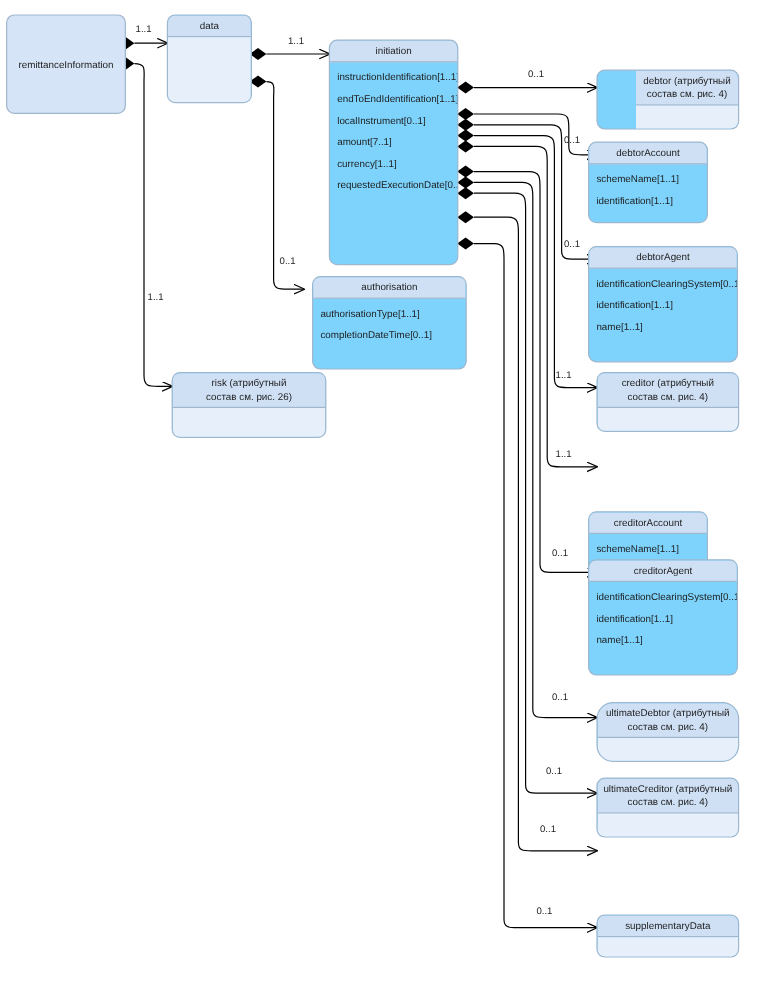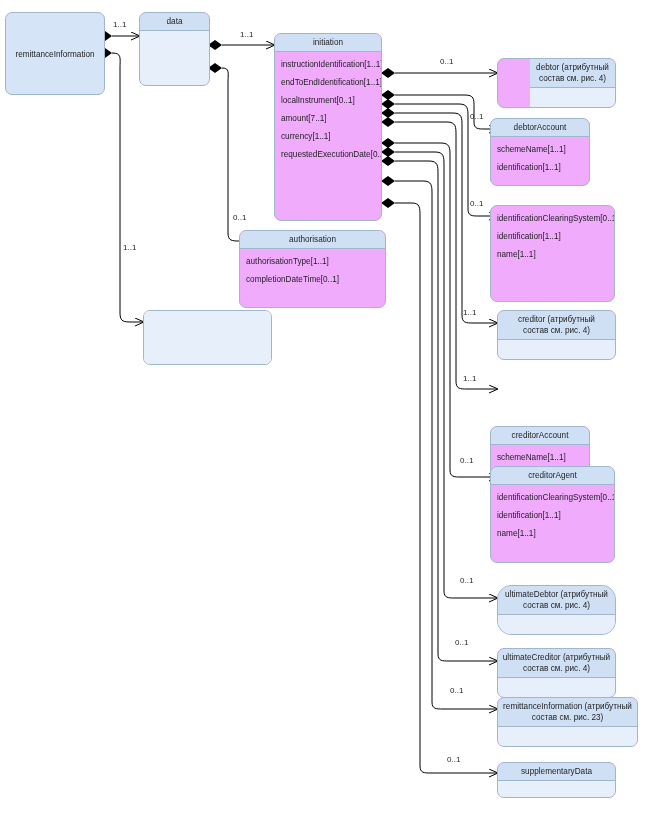--- a/index.html
+++ b/index.html
@@ -25,21 +25,21 @@
     left: 0; top: 0;
     width: 647px;
     height: 824px;
     pointer-events: none;
   }
   .node {
     position: absolute;
     box-sizing: border-box;
     border: 1px solid #9fb6cd;
     border-radius: 7px;
-    background: #f0abfc;
+    background: #7dd3fc;
     overflow: hidden;
   }
   .node.plain {
     background: #d6e4f7;
   }
   .node-title {
     box-sizing: border-box;
     background: #cfe0f5;
     border-bottom: 1px solid #9fb6cd;
     text-align: center;
@@ -178,47 +178,50 @@
     <div class="node-body">
       <div class="attr">instructionIdentification[1..1]</div>
       <div class="attr">endToEndIdentification[1..1]</div>
       <div class="attr">localInstrument[0..1]</div>
       <div class="attr">amount[7..1]</div>
       <div class="attr">currency[1..1]</div>
       <div class="attr">requestedExecutionDate[0..1]</div>
     </div>
   </div>
 
-  <div class="node" style="left:239px; top:230px; width:147px; height:78px;">
+  <div class="node" style="left:260px; top:230px; width:129px; height:78px;">
     <div class="node-title">authorisation</div>
     <div class="node-body">
       <div class="attr">authorisationType[1..1]</div>
       <div class="attr">completionDateTime[0..1]</div>
     </div>
   </div>
 
   <div class="node" style="left:143px; top:310px; width:129px; height:55px;">
+    <div class="node-title">risk (атрибутный
+состав см. рис. 26)</div>
     <div class="node-empty-body"></div>
   </div>
 
   <div class="node" style="left:497px; top:58px; width:119px; height:50px;padding-left:32px;">
     <div class="node-title">debtor (атрибутный
 состав см. рис. 4)</div>
     <div class="node-empty-body"></div>
   </div>
 
   <div class="node" style="left:490px; top:118px; width:100px; height:68px;">
     <div class="node-title">debtorAccount</div>
     <div class="node-body">
       <div class="attr">schemeName[1..1]</div>
       <div class="attr">identification[1..1]</div>
     </div>
   </div>
 
   <div class="node" style="left:490px; top:205px; width:125px; height:97px;">
+    <div class="node-title">debtorAgent</div>
     <div class="node-body">
       <div class="attr">identificationClearingSystem[0..1]</div>
       <div class="attr">identification[1..1]</div>
       <div class="attr">name[1..1]</div>
     </div>
   </div>
 
   <div class="node" style="left:497px; top:310px; width:119px; height:50px;">
     <div class="node-title">creditor (атрибутный
 состав см. рис. 4)</div>
@@ -247,25 +250,20 @@
 состав см. рис. 4)</div>
     <div class="node-empty-body"></div>
   </div>
 
   <div class="node" style="left:497px; top:648px; width:119px; height:50px;">
     <div class="node-title">ultimateCreditor (атрибутный
 состав см. рис. 4)</div>
     <div class="node-empty-body"></div>
   </div>
 
-  <div class="node" style="left:497px; top:697px; width:141px; height:50px;">
-    <div class="node-title">remittanceInformation (атрибутный
-состав см. рис. 23)</div>
-    <div class="node-empty-body"></div>
-  </div>
 
   <div class="node" style="left:497px; top:762px; width:119px; height:36px;">
     <div class="node-title">supplementaryData</div>
     <div class="node-empty-body"></div>
   </div>
 
   <div class="mult" style="left:113px; top:20px;">1..1</div>
   <div class="mult" style="left:240px; top:30px;">1..1</div>
   <div class="mult" style="left:233px; top:213px;">0..1</div>
   <div class="mult" style="left:123px; top:243px;">1..1</div>

